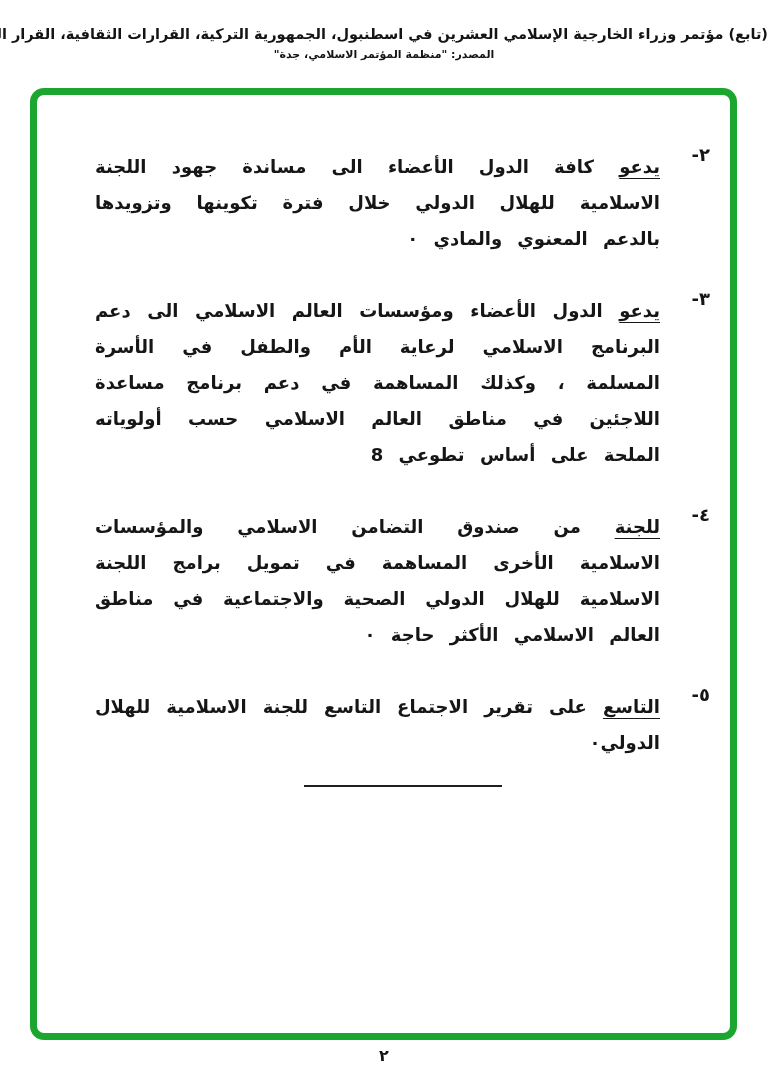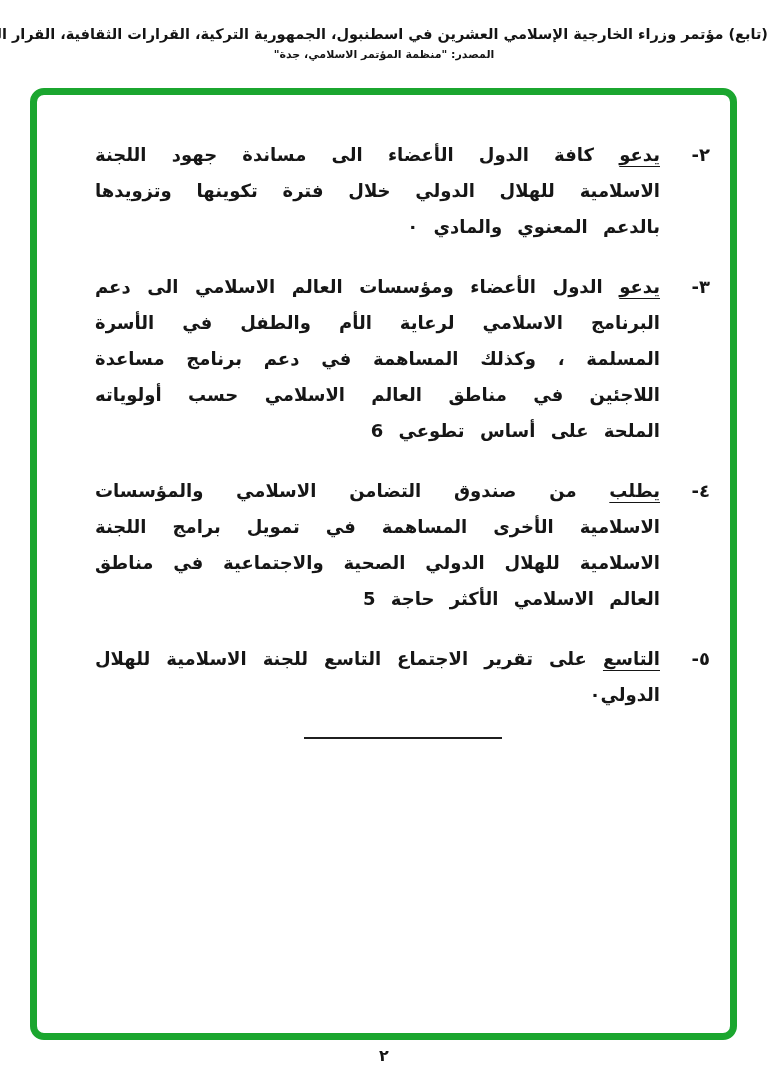--- a/index.html
+++ b/index.html
@@ -53,20 +53,21 @@
   .para-num {
     width: 50px;
     flex-shrink: 0;
     text-align: right;
   }
   .para-body {
     flex: 1;
     text-align: justify;
     letter-spacing: 1px;
     word-spacing: 9px;
+    margin-top: 12px;
   }
   .lead-word {
     text-decoration: underline;
     text-underline-offset: 5px;
   }
   .closing-rule {
     width: 198px;
     height: 2px;
     background: #1f1f1f;
     margin: 18px auto 0 auto;
@@ -93,26 +94,26 @@
 <div class="green-frame" style="border-color: rgb(27, 166, 47);">
   <div class="frame-content">
 
     <div class="para">
       <div class="para-num">٢-</div>
       <div class="para-body"><span class="lead-word">يدعو</span><span> كافة الدول الأعضاء الى مساندة جهود اللجنة الاسلامية للهلال الدولي خلال فترة تكوينها وتزويدها بالدعم المعنوي والمادي ٠</span></div>
     </div>
 
     <div class="para">
       <div class="para-num">٣-</div>
-      <div class="para-body"><span class="lead-word">يدعو</span><span> الدول الأعضاء ومؤسسات العالم الاسلامي الى دعم البرنامج الاسلامي لرعاية الأم والطفل في الأسرة المسلمة ، وكذلك المساهمة في دعم برنامج مساعدة اللاجئين في مناطق العالم الاسلامي حسب أولوياته الملحة على أساس تطوعي 6</span></div>
+      <div class="para-body"><span class="lead-word">يدعو</span><span> الدول الأعضاء ومؤسسات العالم الاسلامي الى دعم البرنامج الاسلامي لرعاية الأم والطفل في الأسرة المسلمة ، وكذلك المساهمة في دعم برنامج مساعدة اللاجئين في مناطق العالم الاسلامي حسب أولوياته الملحة على أساس تطوعي 8</span></div>
     </div>
 
     <div class="para">
       <div class="para-num">٤-</div>
-      <div class="para-body"><span class="lead-word">يطلب</span><span> من صندوق التضامن الاسلامي والمؤسسات الاسلامية الأخرى المساهمة في تمويل برامج اللجنة الاسلامية للهلال الدولي الصحية والاجتماعية في مناطق العالم الاسلامي الأكثر حاجة 5</span></div>
+      <div class="para-body"><span class="lead-word">للجنة</span><span> من صندوق التضامن الاسلامي والمؤسسات الاسلامية الأخرى المساهمة في تمويل برامج اللجنة الاسلامية للهلال الدولي الصحية والاجتماعية في مناطق العالم الاسلامي الأكثر حاجة ٠</span></div>
     </div>
 
     <div class="para">
       <div class="para-num">٥-</div>
       <div class="para-body"><span class="lead-word">التاسع</span><span> على تقرير الاجتماع التاسع للجنة الاسلامية للهلال الدولي٠</span></div>
     </div>
 
     <div class="closing-rule"></div>
 
   </div>

